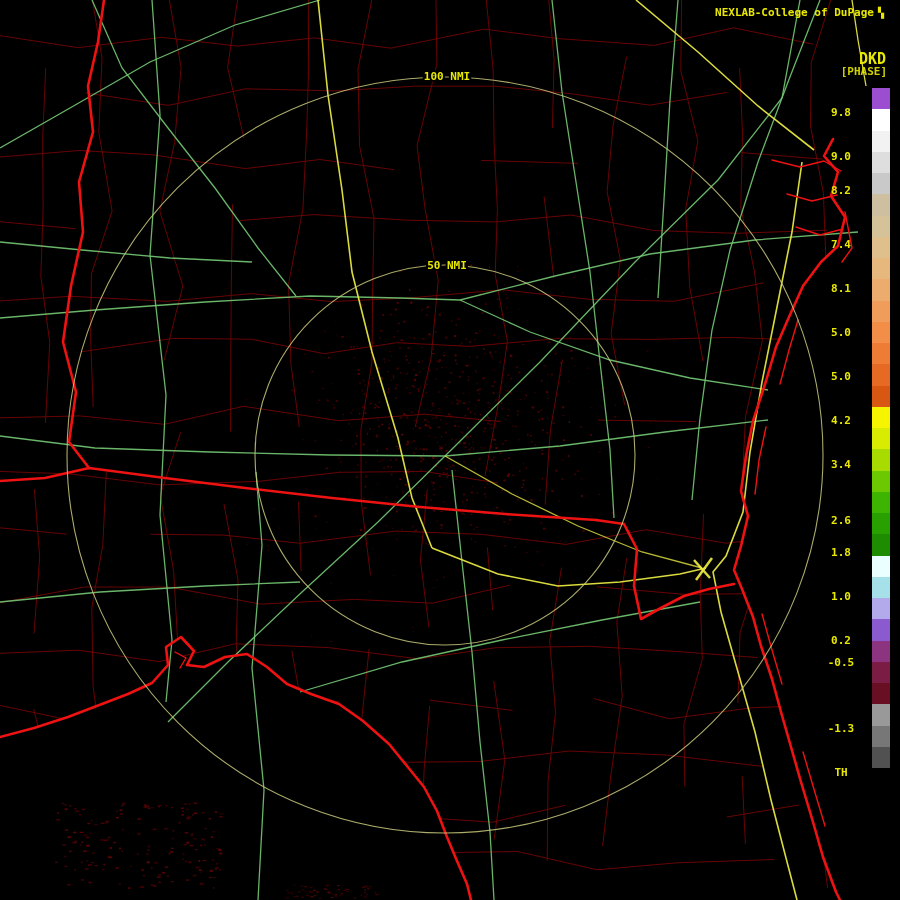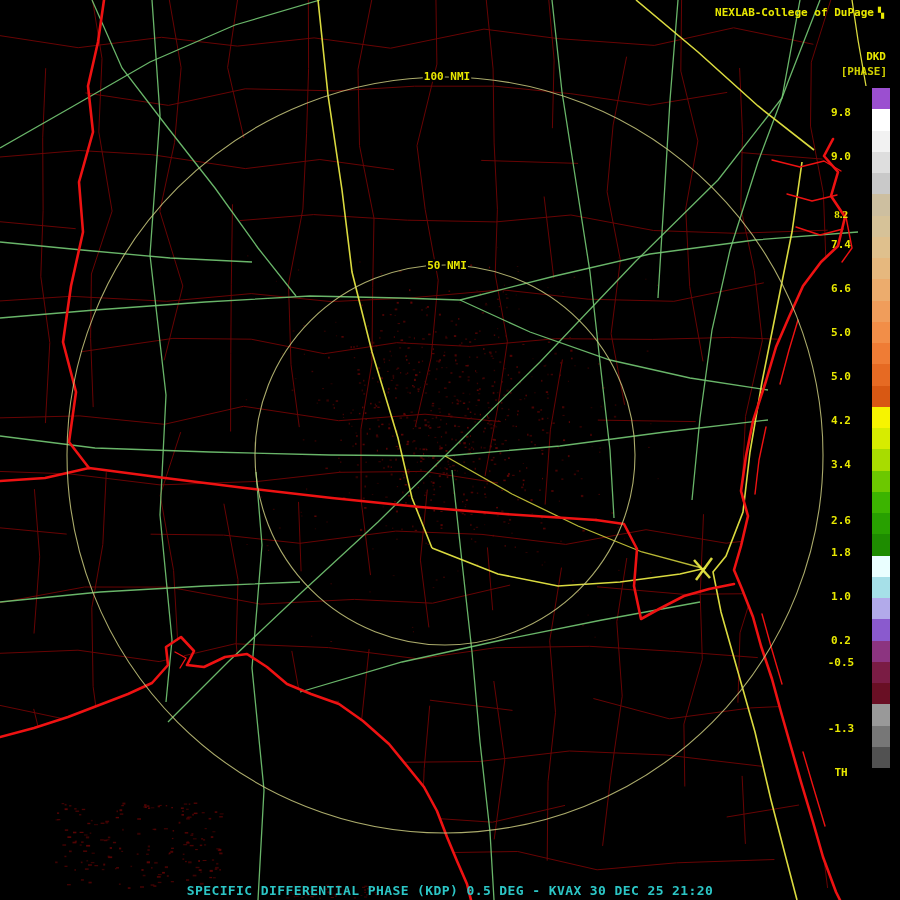--- a/index.html
+++ b/index.html
@@ -9,21 +9,21 @@
   #counties polyline{fill:none;stroke:var(--county);stroke-width:1;opacity:.95;}
   #roads-green polyline{fill:none;stroke:var(--hgreen);stroke-width:1.3;opacity:.9;}
   #roads-yellow polyline{fill:none;stroke:var(--hyellow);stroke-width:1.6;opacity:.95;}
   #state-borders polyline{fill:none;stroke:var(--state);stroke-width:2.6;stroke-linejoin:round;stroke-linecap:round;}
   #state-borders polyline.thin{stroke-width:1.4;}
   .ring{fill:none;stroke:var(--ring);stroke-width:1.1;opacity:.85;}
   .ringlab{fill:var(--tyellow);font:bold 11px "DejaVu Sans Mono",monospace;text-anchor:middle;
            paint-order:stroke;stroke:#000;stroke-width:4px;}
   #attribution{position:absolute;top:6px;right:16px;color:var(--tyellow);font-size:11px;font-weight:bold;white-space:nowrap;}
   #attribution .logo{display:inline-block;margin-left:4px;font-size:10px;}
-  #product-code{position:absolute;top:50px;right:14px;color:var(--tyellow);font-size:11px;font-weight:bold;}
+  #product-code{position:absolute;top:50px;right:14px;color:var(--tyellow);font-size:15px;font-weight:bold;}
   #phase-label{position:absolute;top:65px;right:13px;color:var(--tyellow);opacity:.9;font-size:11px;font-weight:bold;}
   #colorbar{position:absolute;top:88px;right:10px;width:18px;height:680px;display:flex;flex-direction:column;}
   .cb-seg{flex:1;}
   #cb-labels{position:absolute;top:0;right:36px;width:46px;height:900px;pointer-events:none;}
   .cb-label{position:absolute;right:0;width:46px;height:14px;line-height:14px;text-align:center;
             color:var(--tyellow);font-size:11px;font-weight:bold;}
   #footer{position:absolute;bottom:2px;left:0;width:100%;text-align:center;color:var(--tcyan);
           font-size:13px;font-weight:bold;letter-spacing:.4px;white-space:nowrap;}
 </style>
 </head>
@@ -1110,30 +1110,29 @@
       <div class="cb-seg" style="background: rgb(140, 52, 128);"></div>
       <div class="cb-seg" style="background: rgb(122, 28, 68);"></div>
       <div class="cb-seg" style="background: rgb(105, 15, 36);"></div>
       <div class="cb-seg" style="background: rgb(153, 153, 153);"></div>
       <div class="cb-seg" style="background: rgb(119, 119, 119);"></div>
       <div class="cb-seg" style="background: rgb(81, 81, 81);"></div>
     </div>
   <div id="cb-labels">
       <div class="cb-label" style="top: 106px;">9.8</div>
       <div class="cb-label" style="top: 150px;">9.0</div>
-      <div class="cb-label" style="top: 207px; font-family: Liberation Serif, serif;">8.2</div>
+      <div class="cb-label" style="top: 184px;">8.2</div>
       <div class="cb-label" style="top: 238px;">7.4</div>
-      <div class="cb-label" style="top: 282px;">6.6</div>
+      <div class="cb-label" style="top: 282px;">8.1</div>
       <div class="cb-label" style="top: 326px;">5.0</div>
       <div class="cb-label" style="top: 370px;">5.0</div>
       <div class="cb-label" style="top: 414px;">4.2</div>
       <div class="cb-label" style="top: 458px;">3.4</div>
       <div class="cb-label" style="top: 502px; margin-top: 12px;">2.6</div>
       <div class="cb-label" style="top: 546px;">1.8</div>
       <div class="cb-label" style="top: 590px;">1.0</div>
       <div class="cb-label" style="top: 634px;">0.2</div>
       <div class="cb-label" style="top: 656px;">-0.5</div>
       <div class="cb-label" style="top: 722px;">-1.3</div>
       <div class="cb-label" style="top: 766px;">TH</div>
     </div>
 
-  <div id="footer">SPECIFIC DIFFERENTIAL PHASE (KDP) 0.5 DEG - KVAX 30 DEC 25 21:20</div>
 </div>
 
 </body></html>

